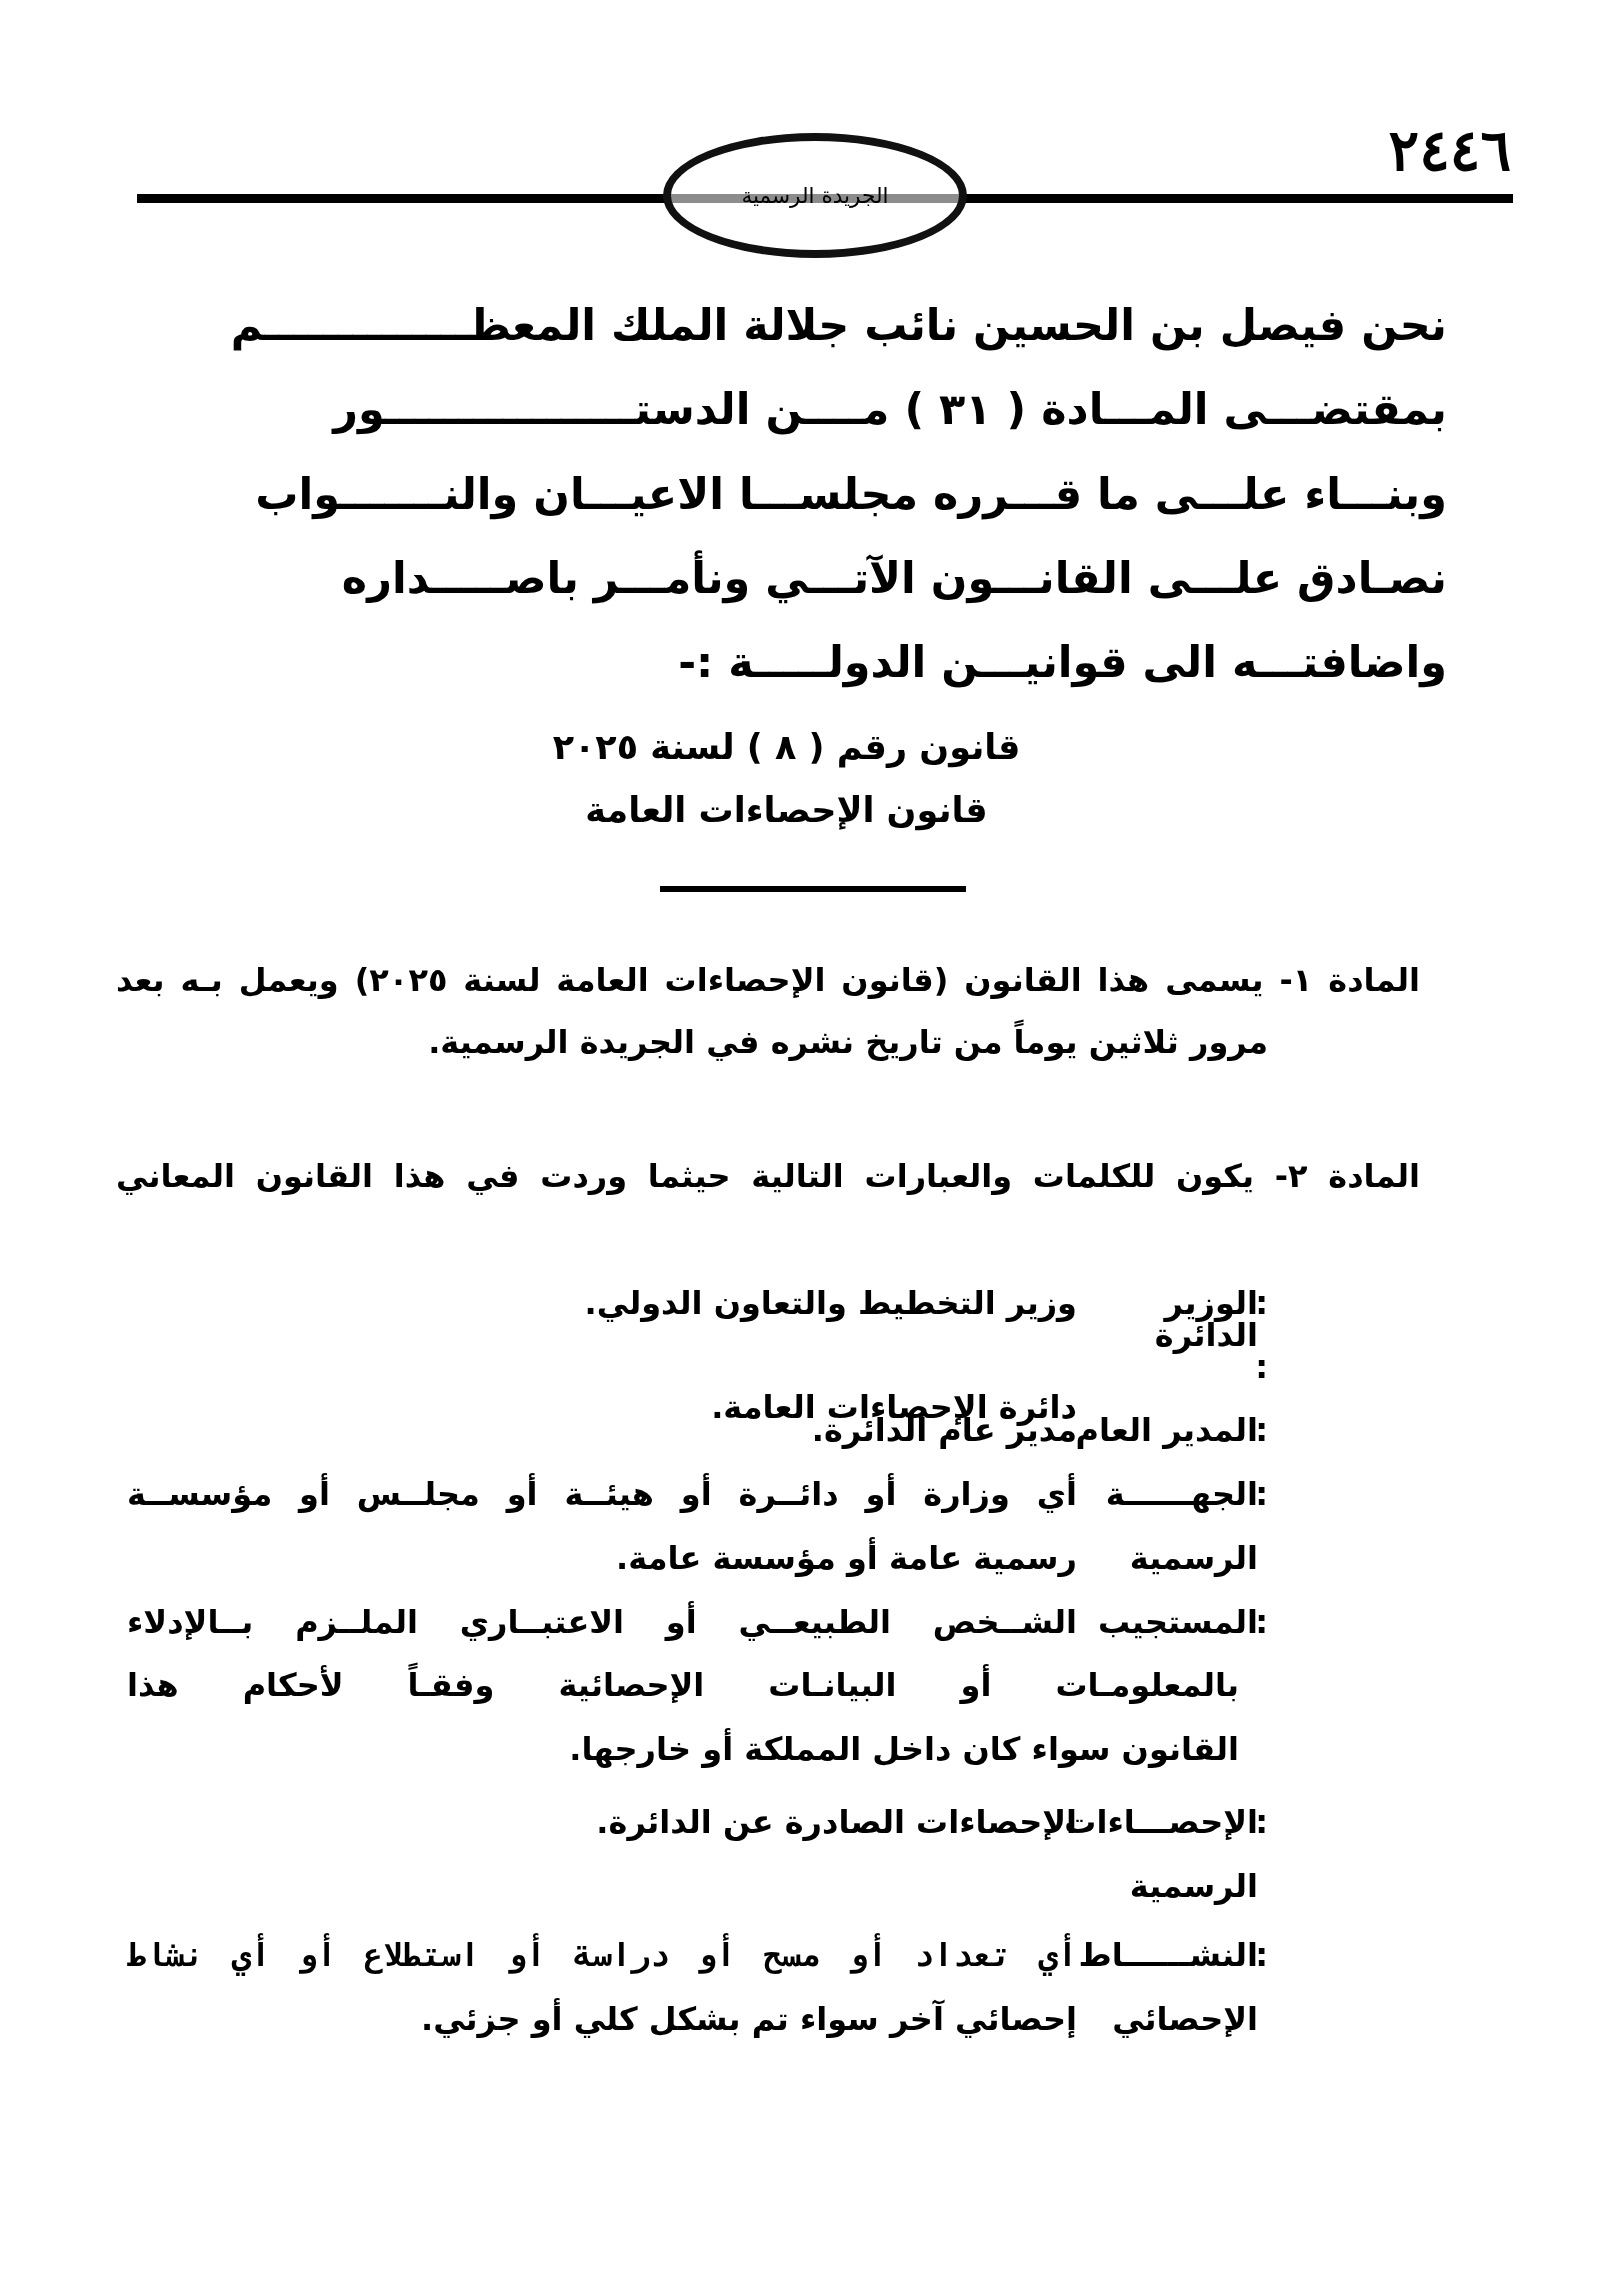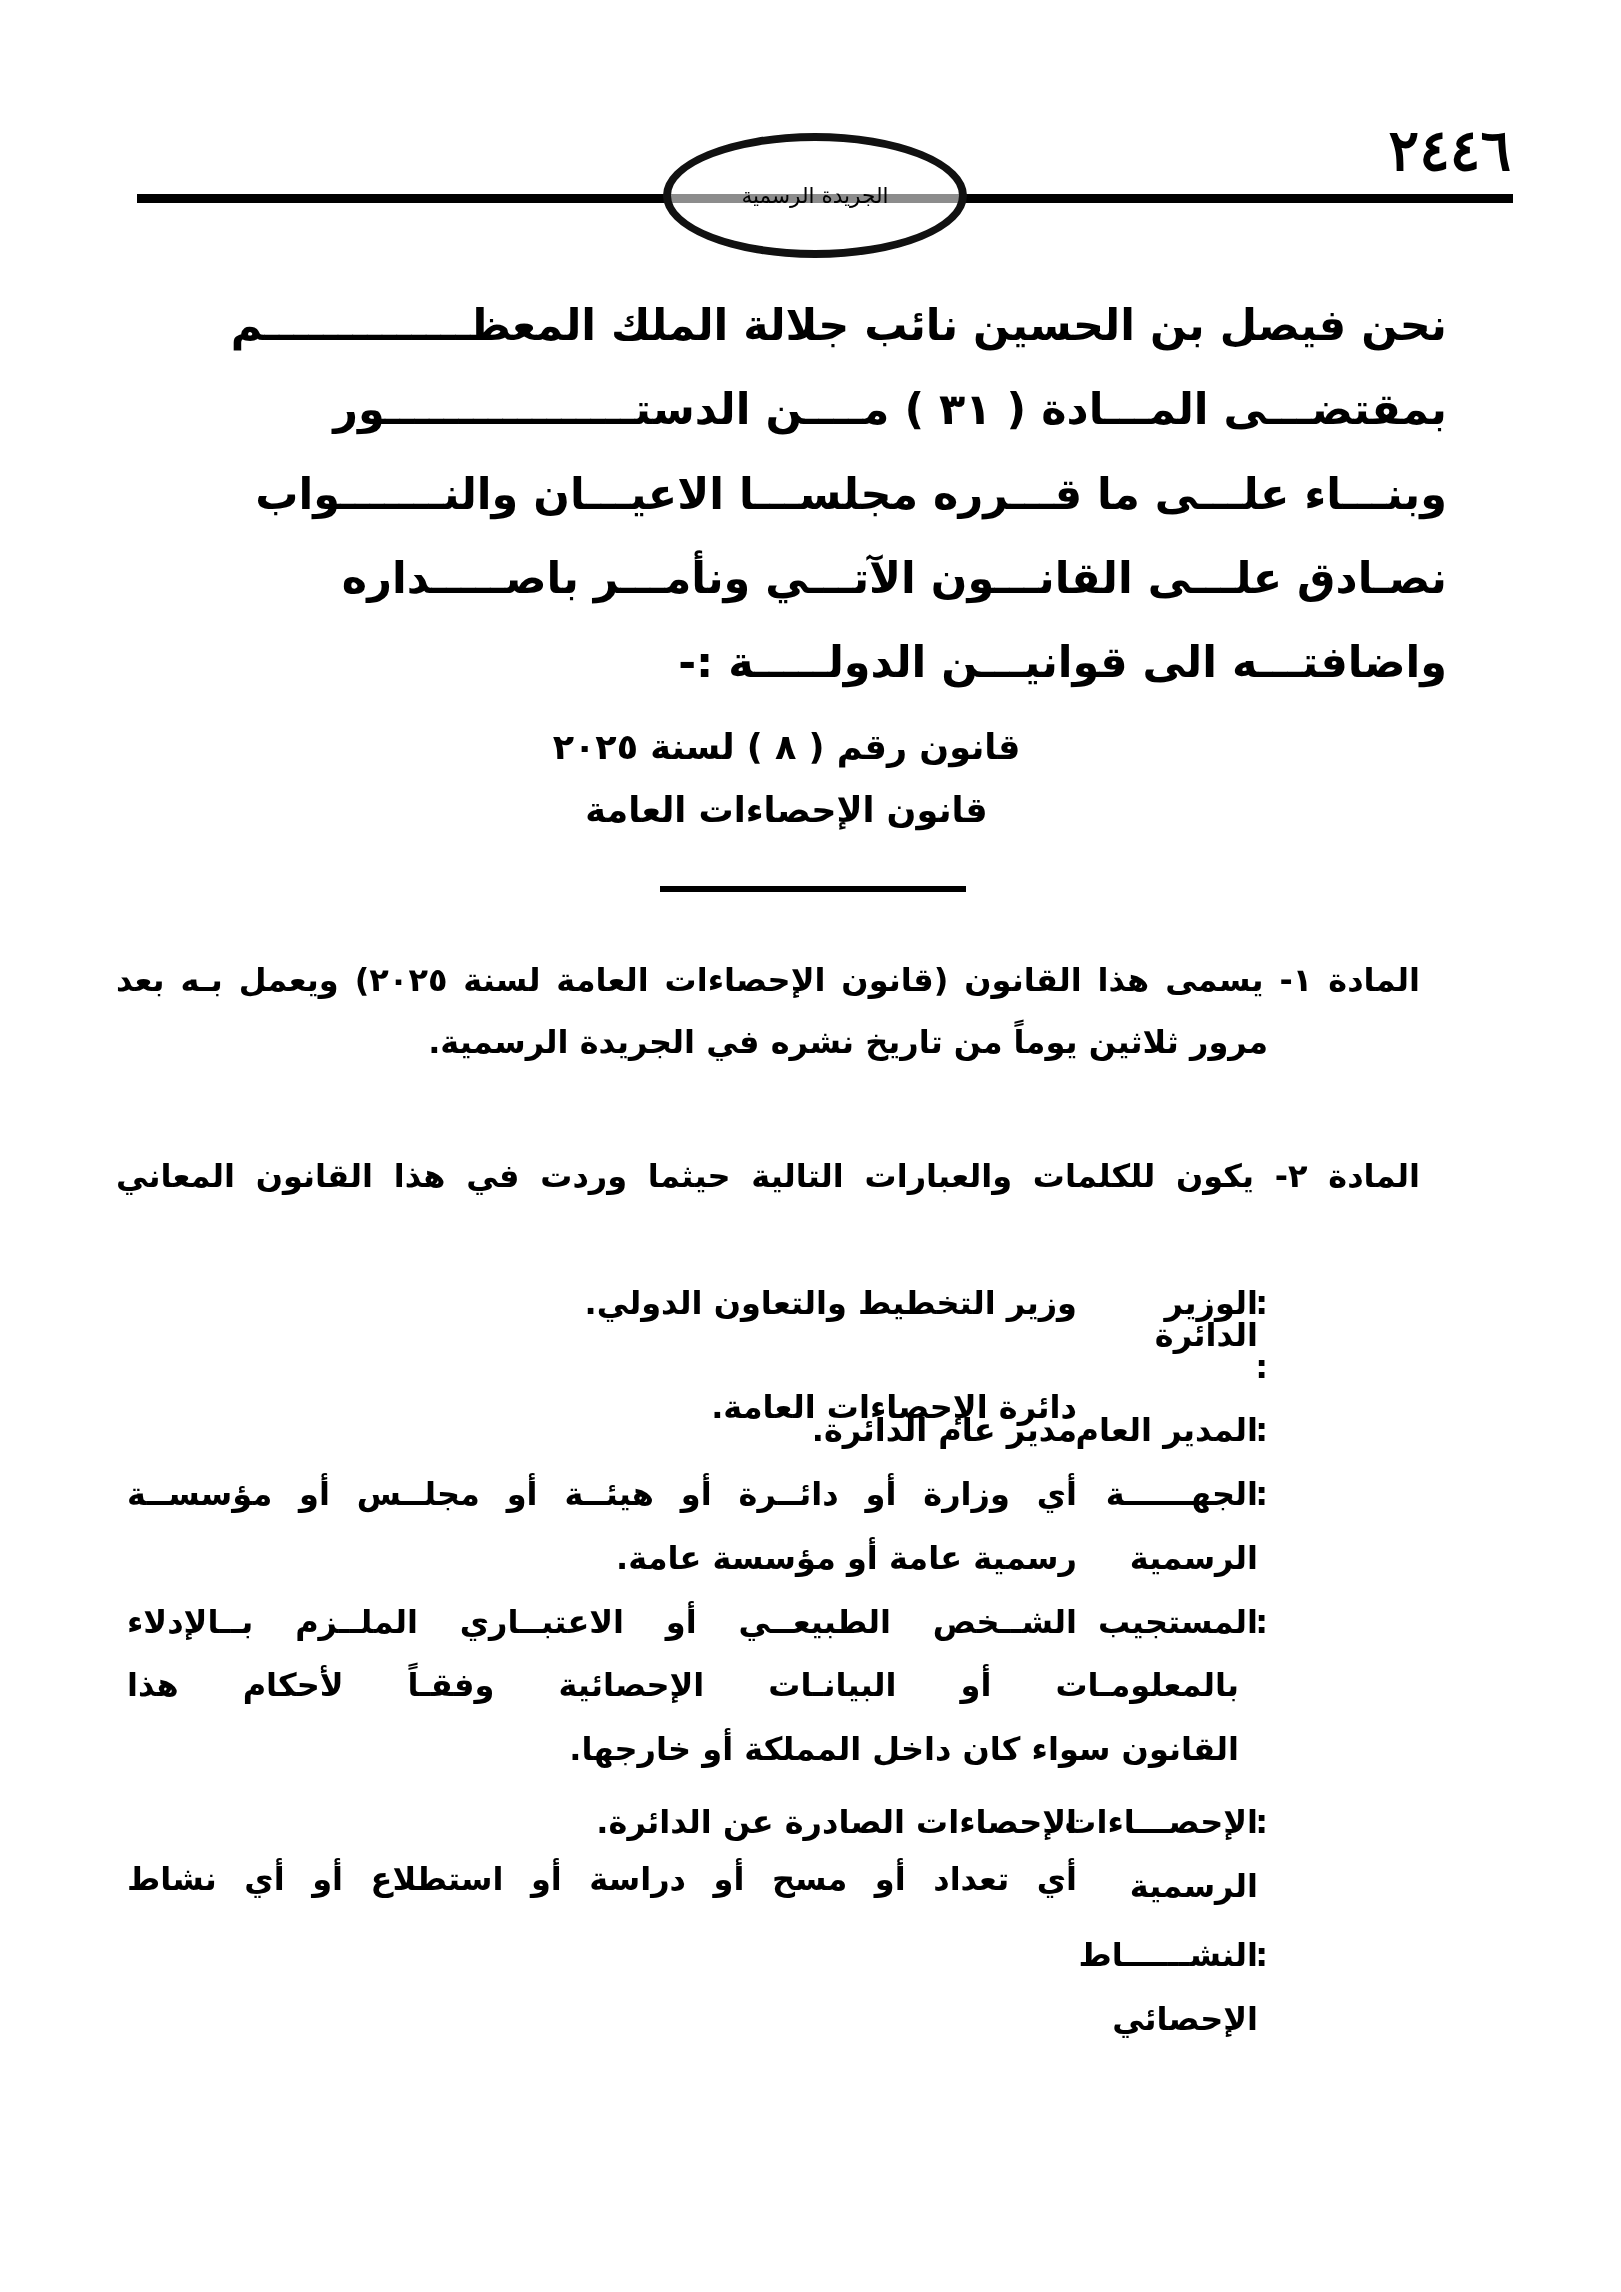--- a/index.html
+++ b/index.html
@@ -137,16 +137,17 @@
   <div class="def-colon" style="top:1803px;">
       <span>:</span>
     </div>
   <div class="def-text" style="top:1803px;">الإحصاءات الصادرة عن الدائرة.</div>
   <div class="def-term" style="top:1867px;">الرسمية</div>
 
   <div class="def-term j" style="top:1936px;">النشــــــاط</div>
   <div class="def-colon" style="top:1936px;">
       <span>:</span>
     </div>
-  <div class="def-text j" style="top:1860px;">أي تعداد أو مسح أو دراسة أو استطلاع أو أي نشاط</div>
+  <div class="def-text j" style="top:1936px;font-family:Liberation Mono, monospace;">أي تعداد أو مسح أو دراسة أو استطلاع أو أي نشاط</div>
   <div class="def-term" style="top:2000px;">الإحصائي</div>
+  <div class="def-text" style="top:2000px;">إحصائي آخر سواء تم بشكل كلي أو جزئي.</div>
 </div>
 
 
 </body></html>

